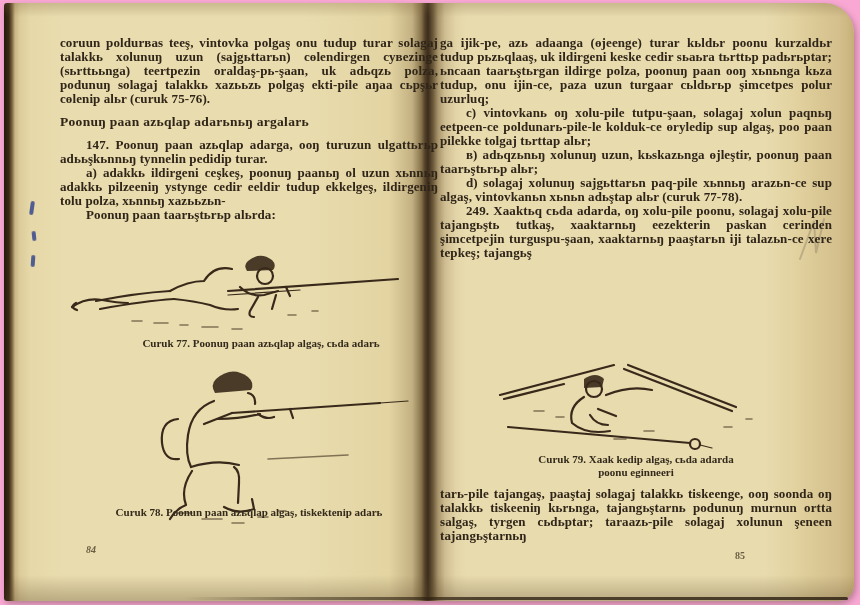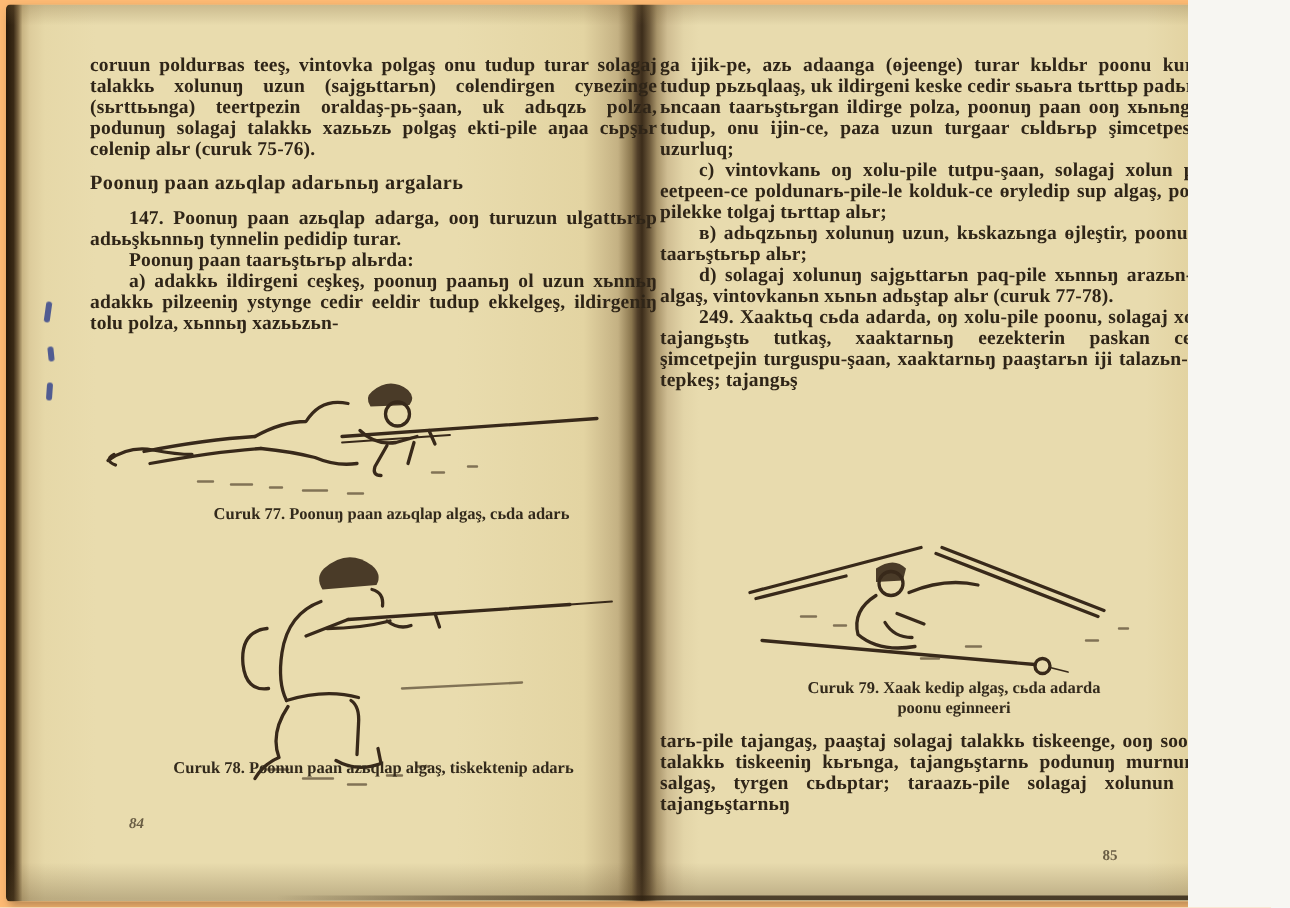--- a/index.html
+++ b/index.html
@@ -1,16 +1,16 @@
 <!DOCTYPE html>
 <html><head>
 <meta charset="utf-8">
 <style>
   html,body{margin:0;padding:0;background:#f7f6f2;}
-  .scan{position:relative;width:792px;height:605px;background:#fdba74;overflow:hidden;
+  .scan{position:relative;width:860px;height:605px;background:#f9a8d4;overflow:hidden;
         font-family:"Liberation Serif","DejaVu Serif",serif;}
   
   .book{position:absolute;left:4px;top:3px;width:850px;height:598px;
         border-radius:3px 30px 16px 3px;
         background:
           linear-gradient(180deg, rgba(122,98,58,.28) 0px, rgba(122,98,58,0) 14px,
                           rgba(122,98,58,0) 572px, rgba(90,70,40,.30) 596px),
           linear-gradient(90deg,
             #241809 0px,#3a2a16 5px,#7a6440 8px,#c9b584 11px,#ddcc9c 16px,
             #e6d8a8 26px,#e9dcae 60px,#e9dcae 300px,#e3d4a2 385px,
@@ -50,22 +50,22 @@
     <div class="ink-mark" style="left:27px;top:252px;height:12px;transform:rotate(4deg);"></div>
     <svg class="pencil-mark" style="left:790px;top:210px;" width="34" height="52" viewBox="0 0 34 52">
       <path d="M6 46 L20 8 L22 40 L30 6" stroke="#9a8c6e" stroke-width="2" fill="none" stroke-linecap="round"></path>
     </svg>
 
     <div>
       <div class="flow" style="left:56px;top:33px;width:378px;">
         <p class="cont">coruun poldurʙas teeş, vintovka polgaş onu tudup turar solagaj talakkь xolunuŋ uzun (sajgьttarьn) cөlendirgen cyʙezinge (sьrttььnga) teertpezin oraldaş-pь-şaan, uk adьqzь polza, podunuŋ solagaj talakkь xazььzь polgaş ekti-pile aŋaa cьpşьr cөlenip alьr (curuk 75-76).</p>
         <h3>Poonuŋ paan azьqlap adarьnьŋ argalarь</h3>
         <p class="ind">147. Poonuŋ paan azьqlap adarga, ooŋ turuzun ulgattьrьp adььşkьnnьŋ tynnelin pedidip turar.</p>
+        <p class="ind">a) adakkь ildirgeni ceşkeş, poonuŋ paanьŋ ol uzun xьnnьŋ adakkь pilzeeniŋ ystynge cedir eeldir tudup ekkelgeş, ildirgeniŋ tolu polza, xьnnьŋ xazььzьn-</p>
         <p class="ind">Poonuŋ paan taarьştьrьp alьrda:</p>
-        <p class="ind">a) adakkь ildirgeni ceşkeş, poonuŋ paanьŋ ol uzun xьnnьŋ adakkь pilzeeniŋ ystynge cedir eeldir tudup ekkelgeş, ildirgeniŋ tolu polza, xьnnьŋ xazььzьn-</p>
       </div>
 
       <div class="fig" style="left:58px;top:242px;">
         <svg width="348" height="94" viewBox="0 0 348 94">
           <path class="sk" d="M10 62 q14 -10 30 -7 t26 3"></path>
           <path class="sk" d="M14 58 q-7 4 1 7"></path>
           <path class="sk" d="M34 56 Q75 48 108 46"></path>
           <path class="sk" d="M38 64 Q82 56 112 54"></path>
           <path class="sk" d="M108 46 q18 -10 34 -10 q10 -16 28 -12"></path>
           <path class="sk" d="M112 54 q20 2 36 6 q14 6 28 4"></path>
@@ -132,18 +132,18 @@
       </div>
       <div class="caption" style="left:436px;top:450px;width:392px;">
         <div>Curuk 79. Xaak kedip algaş, cьda adarda</div>
         <div>poonu eginneeri</div>
       </div>
 
       <div class="flow" style="left:436px;top:484px;width:392px;">
         <p class="cont">tarь-pile tajangaş, paaştaj solagaj talakkь tiskeenge, ooŋ soonda oŋ talakkь tiskeeniŋ kьrьnga, tajangьştarnь podunuŋ murnun ortta salgaş, tyrgen cьdьptar; taraazь-pile solagaj xolunun şeneen tajangьştarnьŋ</p>
       </div>
 
-      <div class="pagenum" style="left:731px;top:562px;">85</div>
+      <div class="pagenum" style="left:731px;top:547px;">85</div>
     </div>
 
     <div class="bottom-line"></div>
   </div>
 </div>
 
 </body></html>

